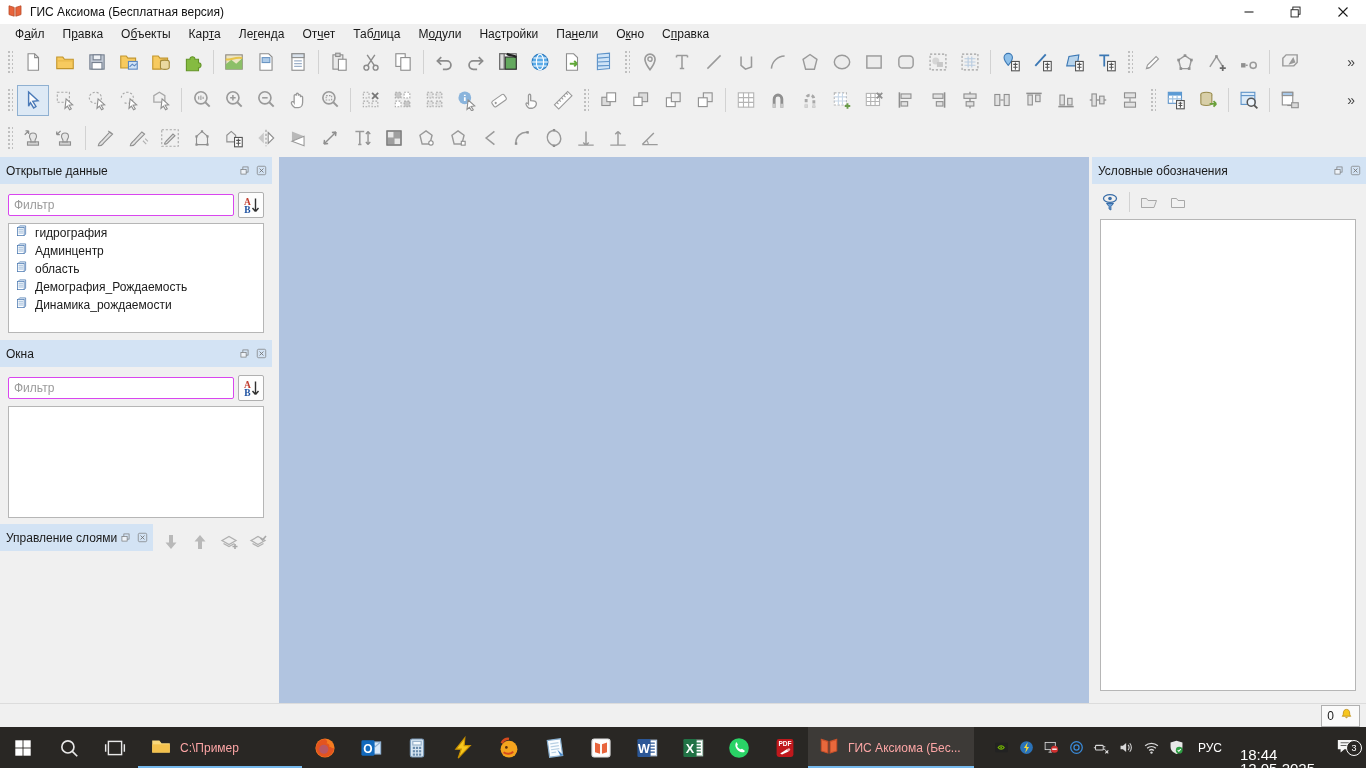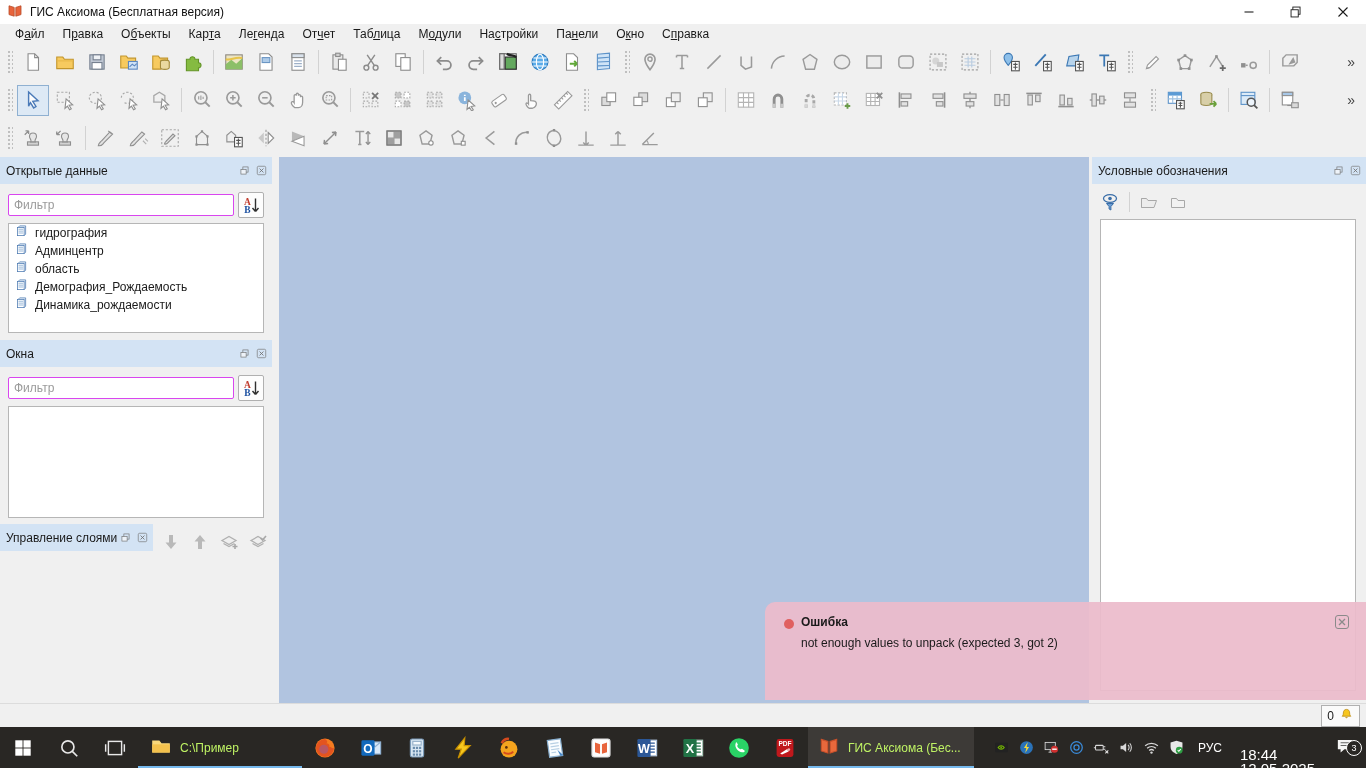--- a/index.html
+++ b/index.html
@@ -80,21 +80,21 @@
   .status-counter{display:flex;align-items:center;gap:5px;height:20px;padding:0 5px;
     background:#fafafa;border:1px solid #b0b0b0;}
   .status-counter .num{font-size:12px;}
 
   
   .taskbar{position:absolute;top:727px;left:0;right:0;height:41px;background:#292724;
     display:flex;align-items:stretch;color:#fff;}
   .tb-item{width:46px;display:flex;align-items:center;justify-content:center;position:relative;flex:none;}
   .tb-item.explorer{width:152px;justify-content:flex-start;gap:8px;padding-left:12px;}
   .tb-item.active-app{width:156px;background:#3d3a37;justify-content:flex-start;gap:8px;padding-left:10px;}
-  .tb-label{font-size:12px;color:#bef264;white-space:nowrap;overflow:hidden;}
+  .tb-label{font-size:12px;color:#fca5a5;white-space:nowrap;overflow:hidden;}
   .accent-underline{position:absolute;left:0;right:0;bottom:0;height:2px;}
   .tray{margin-left:auto;display:flex;align-items:center;flex:none;}
   .tray-icon{width:25px;display:flex;align-items:center;justify-content:center;}
   .tray-lang{padding:0 9px;font-size:12px;}
   .tray-clock{padding:0 9px;font-size:15px;line-height:14px;margin-top:28px;}
   .tray-chat{width:42px;display:flex;align-items:center;justify-content:center;position:relative;}
   .chat-badge{position:absolute;right:4px;bottom:4px;width:14px;height:14px;border-radius:50%;
     border:1.5px solid #fff;background:#292724;color:#fff;font-size:9px;display:flex;
     align-items:center;justify-content:center;}
 </style>
@@ -1000,29 +1000,20 @@
             <button class="pt-btn">
               <svg viewBox="0 0 20 20" width="20" height="20" aria-hidden="true">
                 <path d="M3.5 6.5h5l1.5 2h6.5v7h-13z" fill="#f2f2f2" stroke="#a8a8a8"></path>
               </svg>
             </button>
           </div>
         <div class="legend-area"></div>
       </section>
     </div>
 
-    <div class="notification" id="notification" style="background: rgba(236, 187, 203, 0.93);">
-      <span class="notif-dot" id="notif-dot" style="background: rgb(224, 96, 96);"></span>
-      <span class="notif-title">Ошибка</span>
-      <span class="notif-msg">not enough values to unpack (expected 3, got 2)</span>
-      <button class="notif-close"><svg viewBox="0 0 20 20" width="20" height="20" aria-hidden="true">
-            <rect x="3.5" y="3.5" width="13" height="13" rx="2.5" fill="none" stroke="#8a8a8a"></rect>
-            <path d="M7 7l6 6M13 7l-6 6" stroke="#8a8a8a" stroke-width="1.3"></path>
-          </svg></button>
-    </div>
   </div>
 
   <div class="statusbar">
     <div class="status-counter">
       <span class="num">0</span>
       <span><svg viewBox="0 0 20 20" width="15" height="15" aria-hidden="true">
             <path d="M10 3.2c2.8 0 4.2 2 4.2 4.8 0 2.8 1 3.8 1.6 4.3H4.2c.6-.5 1.6-1.5 1.6-4.3 0-2.8 1.4-4.8 4.2-4.8z" fill="#f7c61e" stroke="#b8860b"></path>
             <path d="M8.6 13.4a1.5 1.5 0 0 0 2.8 0" fill="#f7c61e" stroke="#b8860b"></path>
           </svg></span>
     </div>

